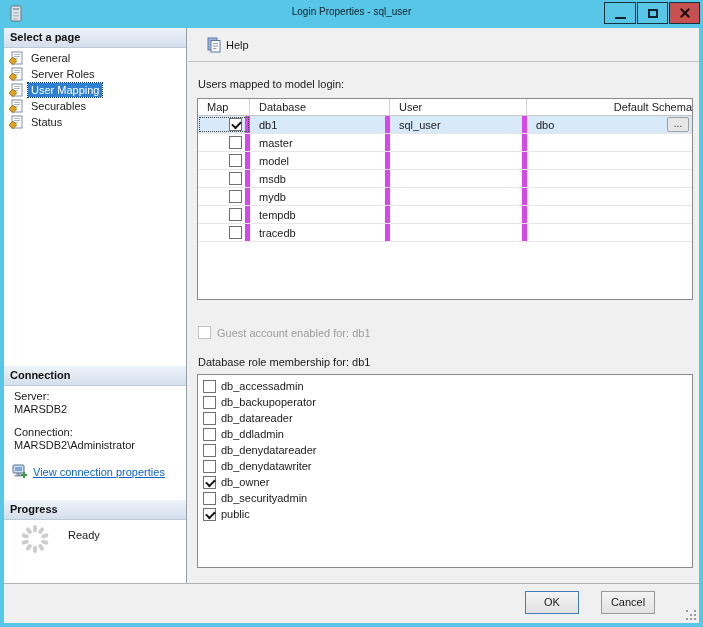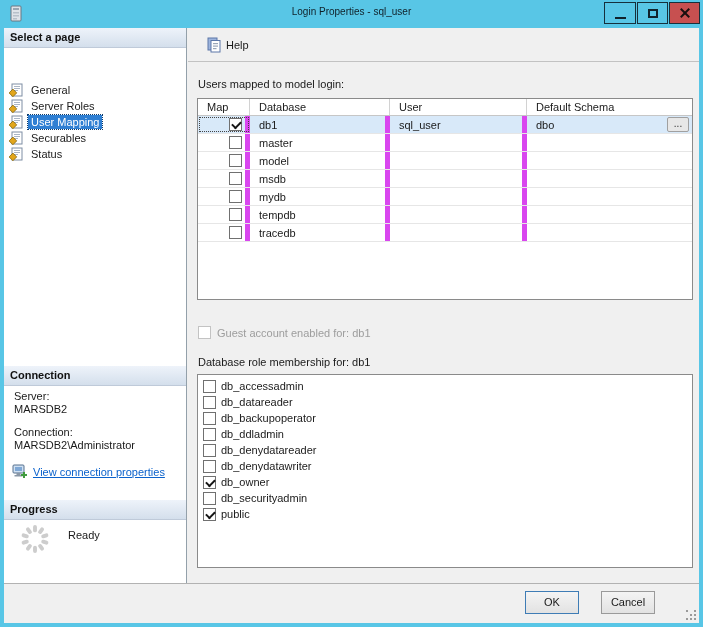--- a/index.html
+++ b/index.html
@@ -24,21 +24,21 @@
 
   
   .content { position:absolute; left:4px; top:28px; width:695px; height:595px; background:#f0f0f0; }
 
   
   .sidebar { position:absolute; left:0; top:0; width:183px; height:555px; background:#fff; border-right:1px solid #93a0aa; }
   .side-header { height:20px; line-height:19px; font-weight:bold; padding-left:6px; color:#111;
                  background:linear-gradient(#eef3fa,#d4dfec); border-bottom:1px solid #bfcad9; }
   .hdr-connection { position:absolute; left:0; top:338px; width:100%; }
   .hdr-progress   { position:absolute; left:0; top:472px; width:100%; }
-  .page-list { position:absolute; left:0; top:22px; width:100%;margin-top:32px; }
+  .page-list { position:absolute; left:0; top:22px; width:100%; }
   .page-item { display:flex; align-items:center; height:16px; padding-left:5px; cursor:default; }
   .page-item .page-icon { flex:none; margin-right:4px; }
   .page-item .plabel { padding:0 3px; line-height:14px; white-space:nowrap; }
   .page-item.selected .plabel { background:#2f7fd3; color:#fff; outline:1px dotted #0b3a6b; outline-offset:0; }
 
   .conn-block { position:absolute; left:10px; top:362px; width:170px; line-height:13px; }
   .conn-label { margin-top:10px; }
   .conn-value { }
   .link-row { position:absolute; left:8px; top:436px; display:flex; align-items:center; cursor:pointer; }
   .link-row .ltext { color:#0b62cc; text-decoration:underline; margin-left:5px; }
@@ -56,21 +56,21 @@
 
   .section-label { position:absolute; left:10px; }
   .lbl-users { top:50px; }
   .lbl-roles { top:328px; }
 
   
   .maptable { position:absolute; left:9px; top:70px; width:496px; height:202px; background:#fff; border:1px solid #8a8a8a; }
   .thead, .trow { display:grid; grid-template-columns:52px 140px 137px 1fr; }
   .thead { height:17px; border-bottom:1px solid #c6c6c6; }
   .thead .hcell { padding-left:9px; line-height:16px; border-right:1px solid #d2d2d2; overflow:hidden; white-space:nowrap; }
-  .thead .hcell:last-child { border-right:none; }
+  .thead .hcell:last-child { border-right:none;text-align:right; }
   .trow { height:18px; border-bottom:1px solid #e6e6e6; }
   .trow .tcell { display:flex; align-items:center; padding-left:9px; border-right:5px solid #d946ef; overflow:hidden; white-space:nowrap; }
   .trow .tcell:last-child { border-right:none; }
   .trow .c-map { justify-content:flex-start; padding-left:31px; }
   .trow.sel { background:#d8e9f9; }
   .trow.sel .c-map { outline:1px dotted #444; outline-offset:-2px; }
   .ellipsis-btn { margin-left:auto; margin-right:3px; width:22px; height:15px; background:#e7e7e7; border:1px solid #a0a0a0; border-radius:2px; font-size:10px; line-height:11px; text-align:center; color:#333; cursor:default; }
 
   
   .cb { display:inline-block; width:13px; height:13px; background:#fff; border:1px solid #707070; position:relative; flex:none; }
@@ -323,25 +323,25 @@
 
       <div class="section-label lbl-roles">Database role membership for: db1</div>
 
       <div class="rolebox">
           <div class="role-item">
     <span class="cb"></span>
     <span class="rlabel">db_accessadmin</span>
   </div>
           <div class="role-item">
     <span class="cb"></span>
+    <span class="rlabel">db_backupoperator</span>
+  </div>
+          <div class="role-item">
+    <span class="cb"></span>
     <span class="rlabel">db_datareader</span>
-  </div>
-          <div class="role-item">
-    <span class="cb"></span>
-    <span class="rlabel">db_backupoperator</span>
   </div>
           <div class="role-item">
     <span class="cb"></span>
     <span class="rlabel">db_ddladmin</span>
   </div>
           <div class="role-item">
     <span class="cb"></span>
     <span class="rlabel">db_denydatareader</span>
   </div>
           <div class="role-item">

